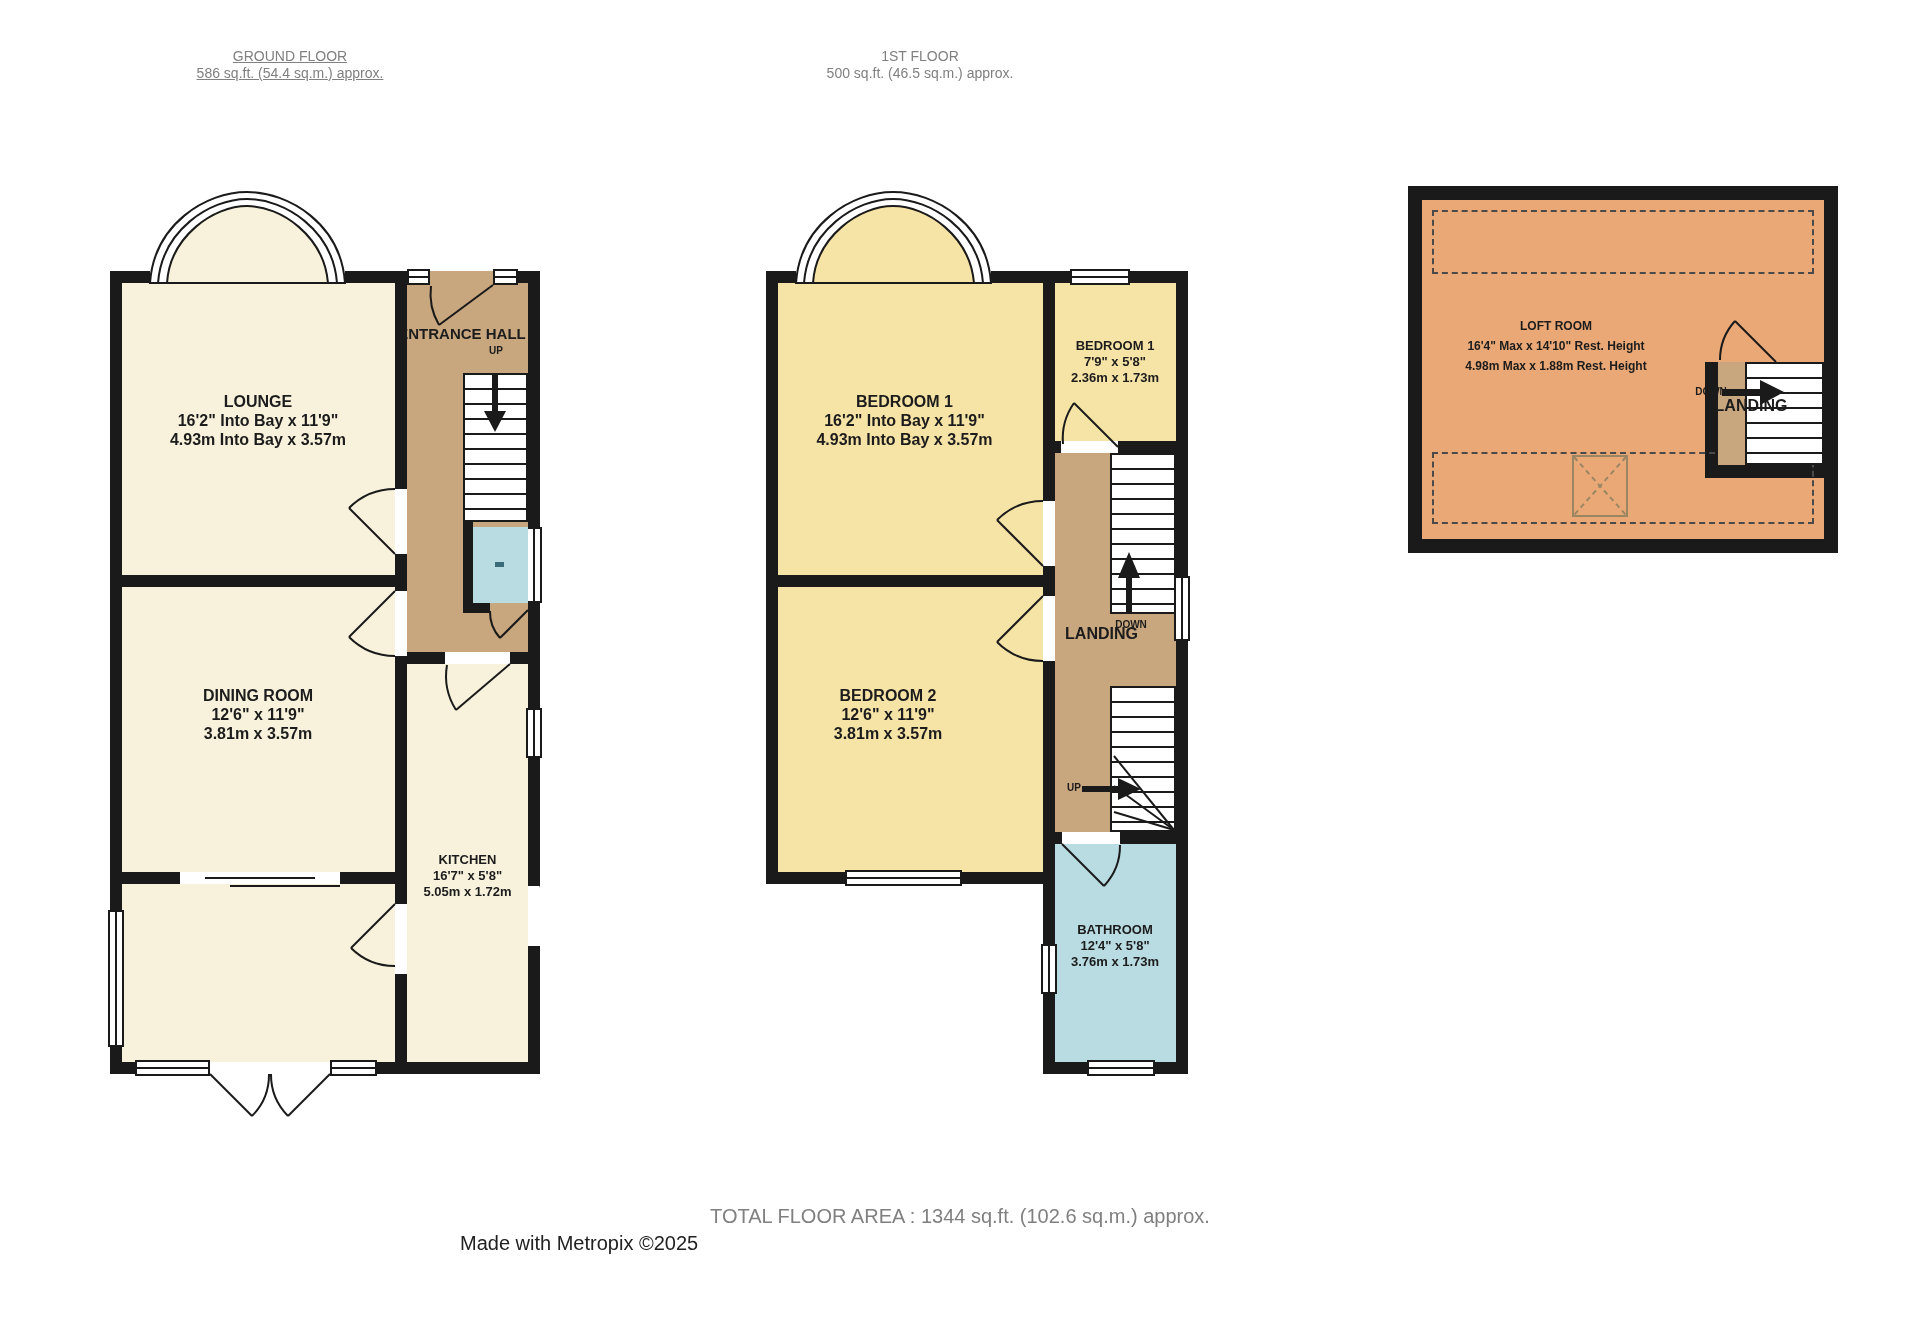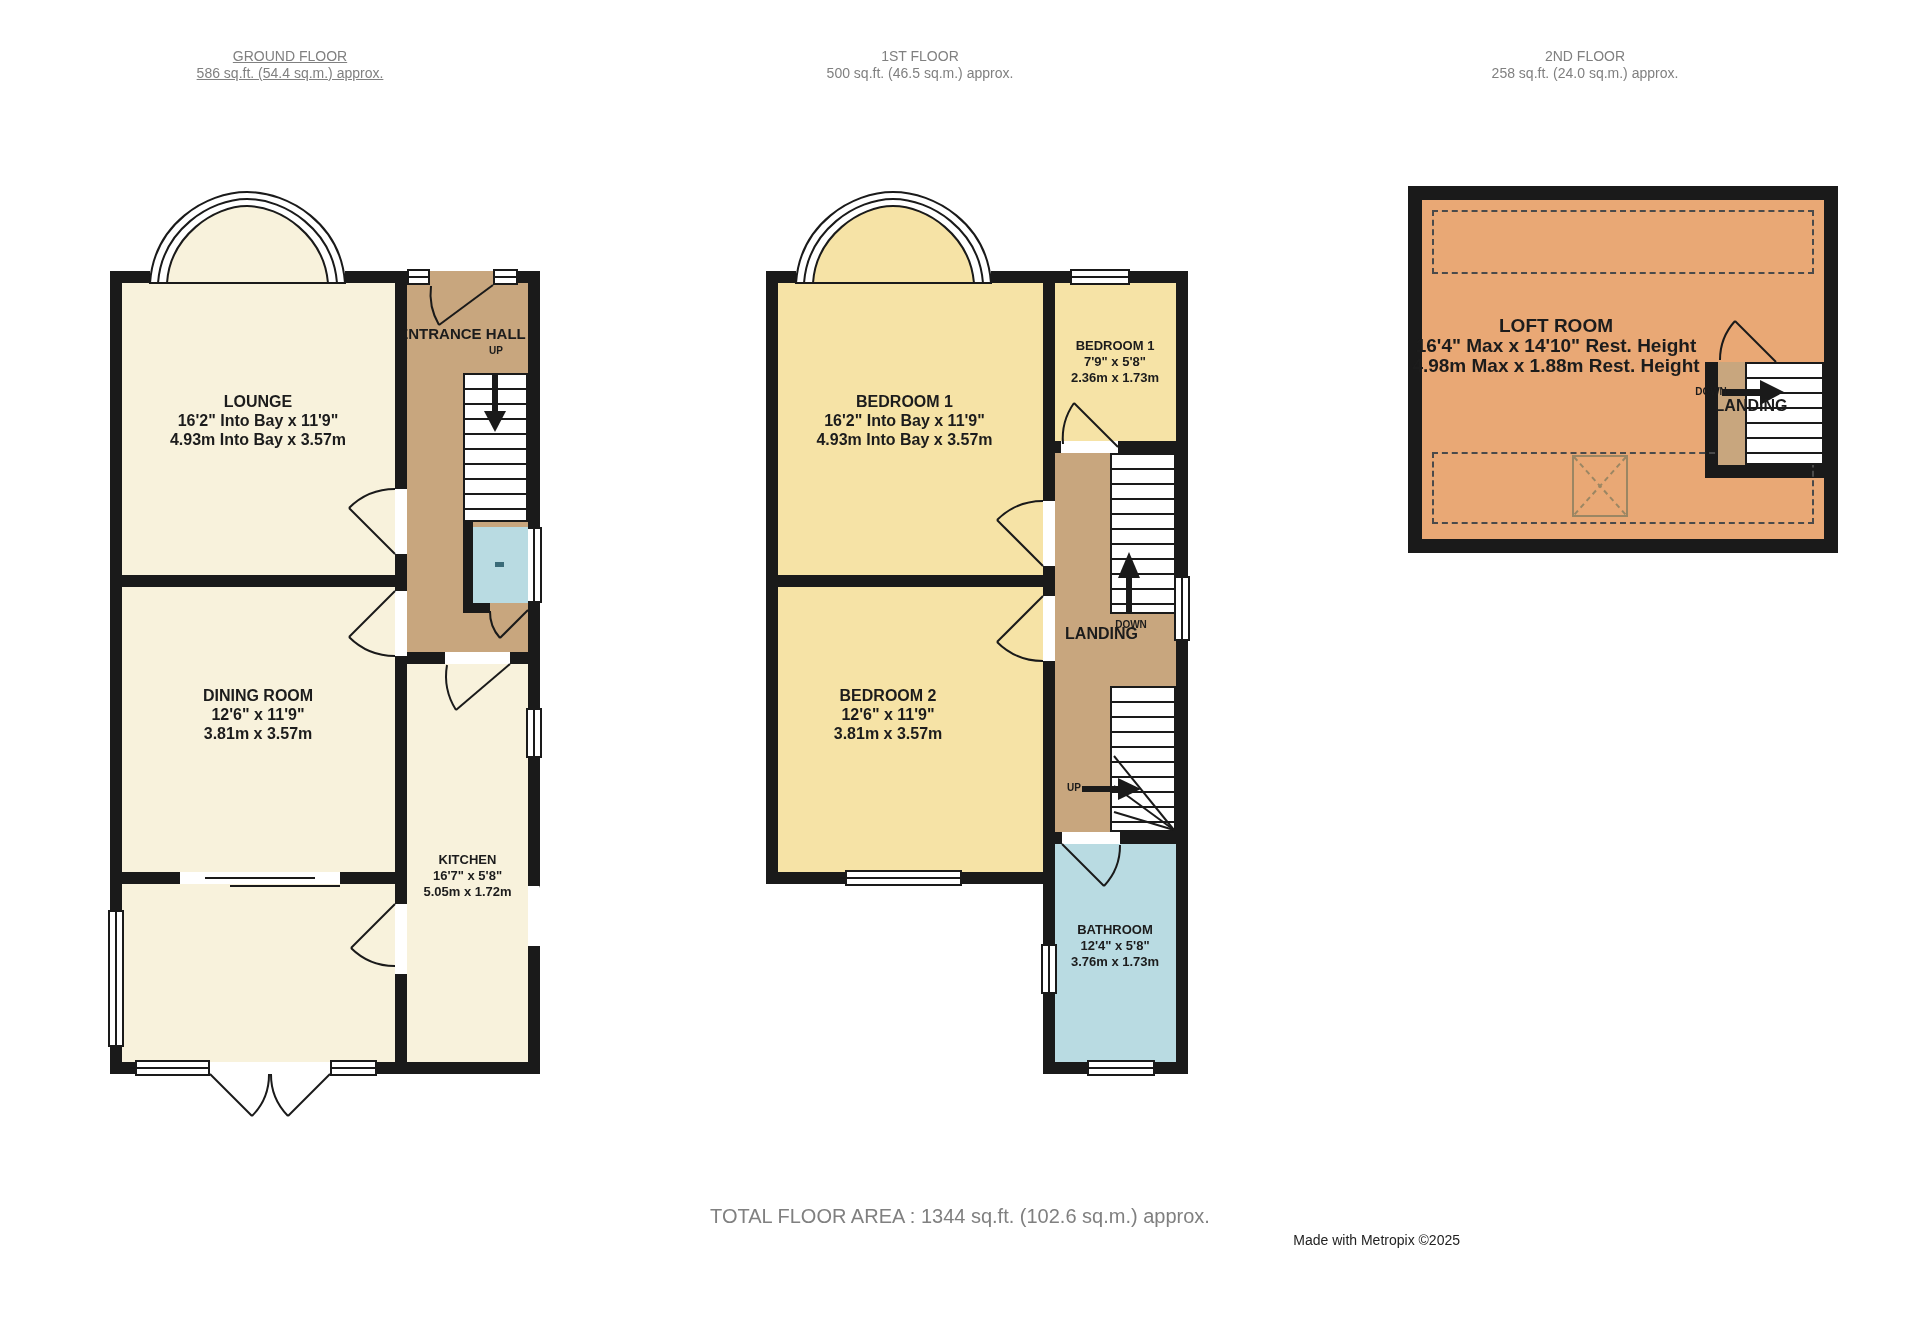--- a/index.html
+++ b/index.html
@@ -10,48 +10,44 @@
   .room{position:absolute;z-index:0;}
   .wall{position:absolute;background:var(--wall,#1a1a1a);z-index:2;}
   .gap{position:absolute;z-index:2;}
   .window{position:absolute;background:#fff;border:2px solid var(--wall,#1a1a1a);box-sizing:border-box;z-index:3;}
   .win-h::after{content:"";position:absolute;left:0;right:0;top:50%;height:2px;margin-top:-1px;background:var(--wall,#1a1a1a);}
   .win-v::after{content:"";position:absolute;top:0;bottom:0;left:50%;width:2px;margin-left:-1px;background:var(--wall,#1a1a1a);}
   .stairs{position:absolute;background:repeating-linear-gradient(180deg,#fff 0 13px,var(--wall,#1a1a1a) 13px 15px);border:2px solid var(--wall,#1a1a1a);box-sizing:border-box;z-index:3;}
   .overlay{position:absolute;left:0;top:0;z-index:4;}
   .lbl{position:absolute;text-align:center;font-weight:bold;color:var(--label_text,#1c1c1c);z-index:5;}
   .lbl-lg{font-size:16px;line-height:19px;white-space:nowrap;}
-  .lbl-md{font-size:19px;line-height:20px;white-space:nowrap;}
+  .lbl-md{font-size:12px;line-height:20px;white-space:nowrap;}
   .lbl-sm{font-size:13px;line-height:16px;white-space:nowrap;}
   .lbl-tiny{font-size:10px;line-height:12px;white-space:nowrap;}
   .floor-hdr{position:absolute;text-align:center;color:var(--header_text,#808080);font-size:14px;line-height:17px;z-index:5;}
   .dashed-zone{position:absolute;border:2px dashed #4a4a4a;box-sizing:border-box;z-index:3;}
   .xbox{position:absolute;border:2px solid #9b8663;box-sizing:border-box;z-index:3;}
   .total{position:absolute;text-align:center;color:var(--header_text,#808080);font-size:20px;z-index:5;}
-  .credit{position:absolute;text-align:right;color:#222;font-size:14px;z-index:5;}
+  .credit{position:absolute;text-align:left;color:#222;font-size:20px;z-index:5;}
   svg{display:block;}
   .arcline{stroke:var(--wall,#1a1a1a);stroke-width:2;fill:none;}
   .arrow{fill:var(--wall,#1a1a1a);}
 </style>
 </head>
 <body>
 
 <div class="canvas">
 
   <div class="floor-hdr" style="left:90px;top:48px;width:400px;text-decoration:underline;">
     <div>GROUND FLOOR</div>
     <div>586 sq.ft. (54.4 sq.m.) approx.</div>
   </div>
   <div class="floor-hdr" style="left:720px;top:48px;width:400px;">
     <div>1ST FLOOR</div>
     <div>500 sq.ft. (46.5 sq.m.) approx.</div>
-  </div>
-  <div class="floor-hdr" style="left:1385px;top:48px;width:400px;">
-    <div>2ND FLOOR</div>
-    <div>258 sq.ft. (24.0 sq.m.) approx.</div>
   </div>
 
   <div class="plan" style="left:110px;top:186px;width:430px;height:960px;">
 
     <div class="room" style="left:12px;top:97px;width:273px;height:292px;background:var(--cream,#f8f2dc);"></div>
     <div class="room" style="left:12px;top:401px;width:273px;height:285px;background:var(--cream,#f8f2dc);"></div>
     <div class="room" style="left:12px;top:698px;width:273px;height:178px;background:var(--cream,#f8f2dc);"></div>
     <div class="room" style="left:297px;top:97px;width:121px;height:369px;background:var(--tan,#c8a67e);"></div>
     <div class="room" style="left:297px;top:478px;width:121px;height:398px;background:var(--cream,#f8f2dc);"></div>
     <div class="gap" style="left:320px;top:85px;width:63px;height:12px;background:var(--tan,#c8a67e);"></div>

